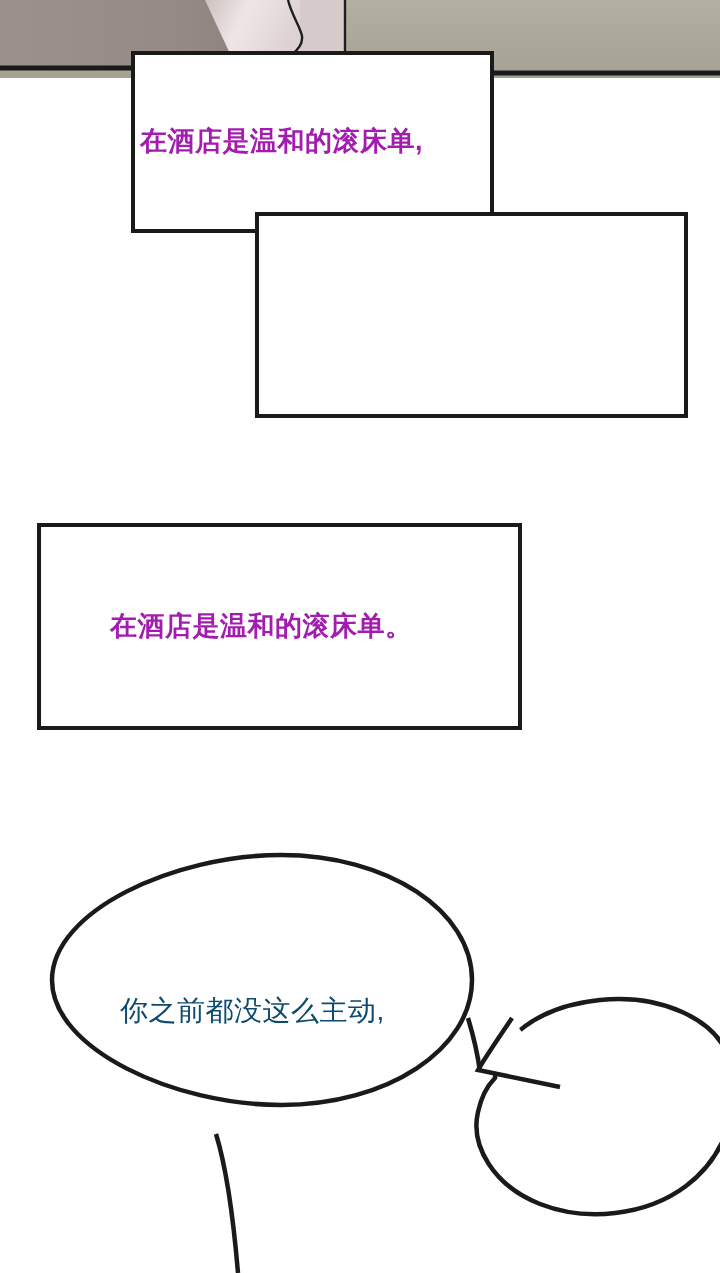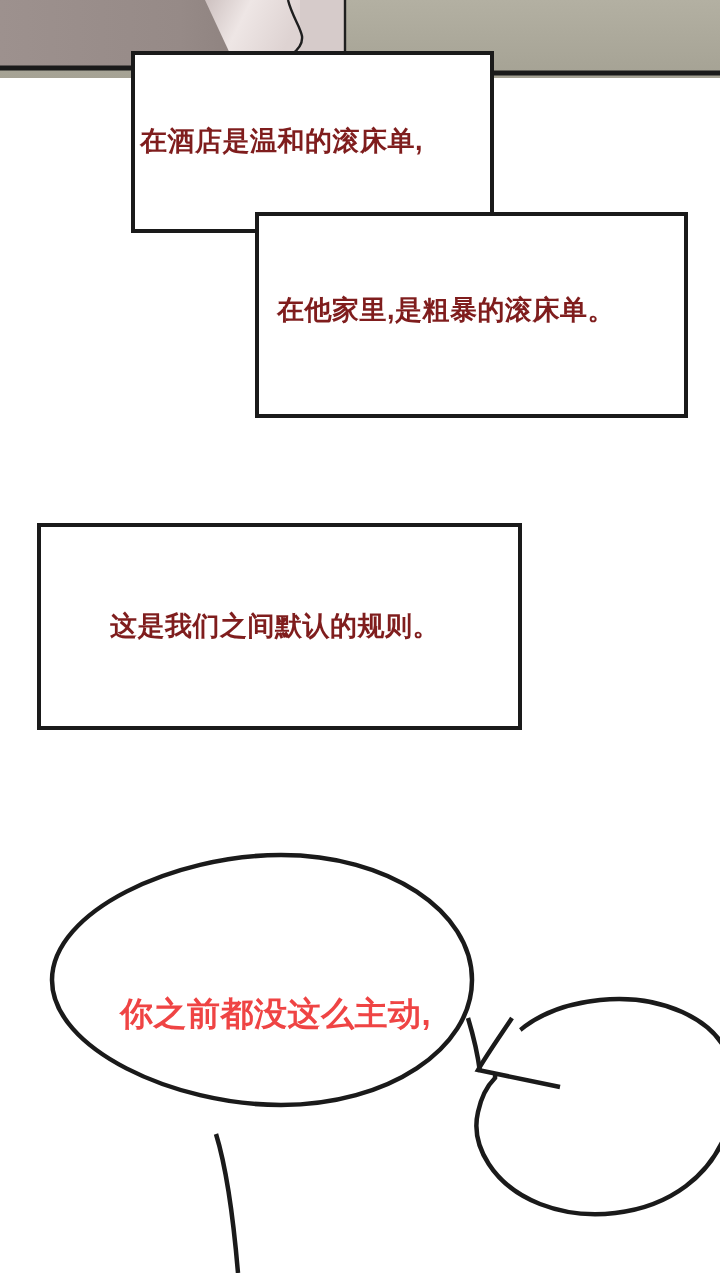--- a/index.html
+++ b/index.html
@@ -32,21 +32,21 @@
   
   .cap-box {
     position: absolute;
     background: #ffffff;
     border: 4px solid #1a1a1a;
     box-sizing: border-box;
   }
 
   .cap-text {
     position: absolute;
-    color: #7f1d1d;
+    color: #a21caf;
     font-size: 27px;
     font-weight: 700;
     letter-spacing: 0.5px;
     white-space: nowrap;
     line-height: 1;
     text-align: center;
   }
 
   
   #box1 { left: 131px; top: 51px; width: 363px; height: 182px; }
@@ -73,23 +73,23 @@
     position: absolute;
     left: 0;
     top: 840px;
     width: 720px;
     height: 433px;
   }
   .bubble-svg { display: block; }
 
   .bubble-text {
     position: absolute;
-    color: #ef4444;
-    font-size: 33px;
-    font-weight: 700;
+    color: #0c4a6e;
+    font-size: 28px;
+    font-weight: 400;
     letter-spacing: 0.5px;
     white-space: nowrap;
     line-height: 1;
   }
   #t4 { left: 120px; top: 997px; }
   #t5 { left: 348px; top: 1201px; }
 </style>
 </head>
 <body>
 
@@ -131,24 +131,23 @@
   </div>
 
   <div class="cap-box" id="box1"></div>
 
   <div class="cap-box" id="box2"></div>
 
   <div id="merge-patch"></div>
 
   <div class="cap-text" id="t1">在酒店是温和的滚床单,</div>
 
-  <div class="cap-text" id="t2">在他家里,是粗暴的滚床单。</div>
 
   <div class="cap-box" id="box3"></div>
-  <div class="cap-text" id="t3">这是我们之间默认的规则。</div>
+  <div class="cap-text" id="t3">在酒店是温和的滚床单。</div>
 
   <div class="bubble-layer">
     <svg class="bubble-svg" width="720" height="433" viewBox="0 0 720 433" xmlns="http://www.w3.org/2000/svg">
 
       <path d="M495,238
                C495,198 540,166 600,160
                C660,154 716,178 730,220
                C744,262 726,316 686,346
                C646,376 586,382 540,364
                C494,346 470,306 478,272

